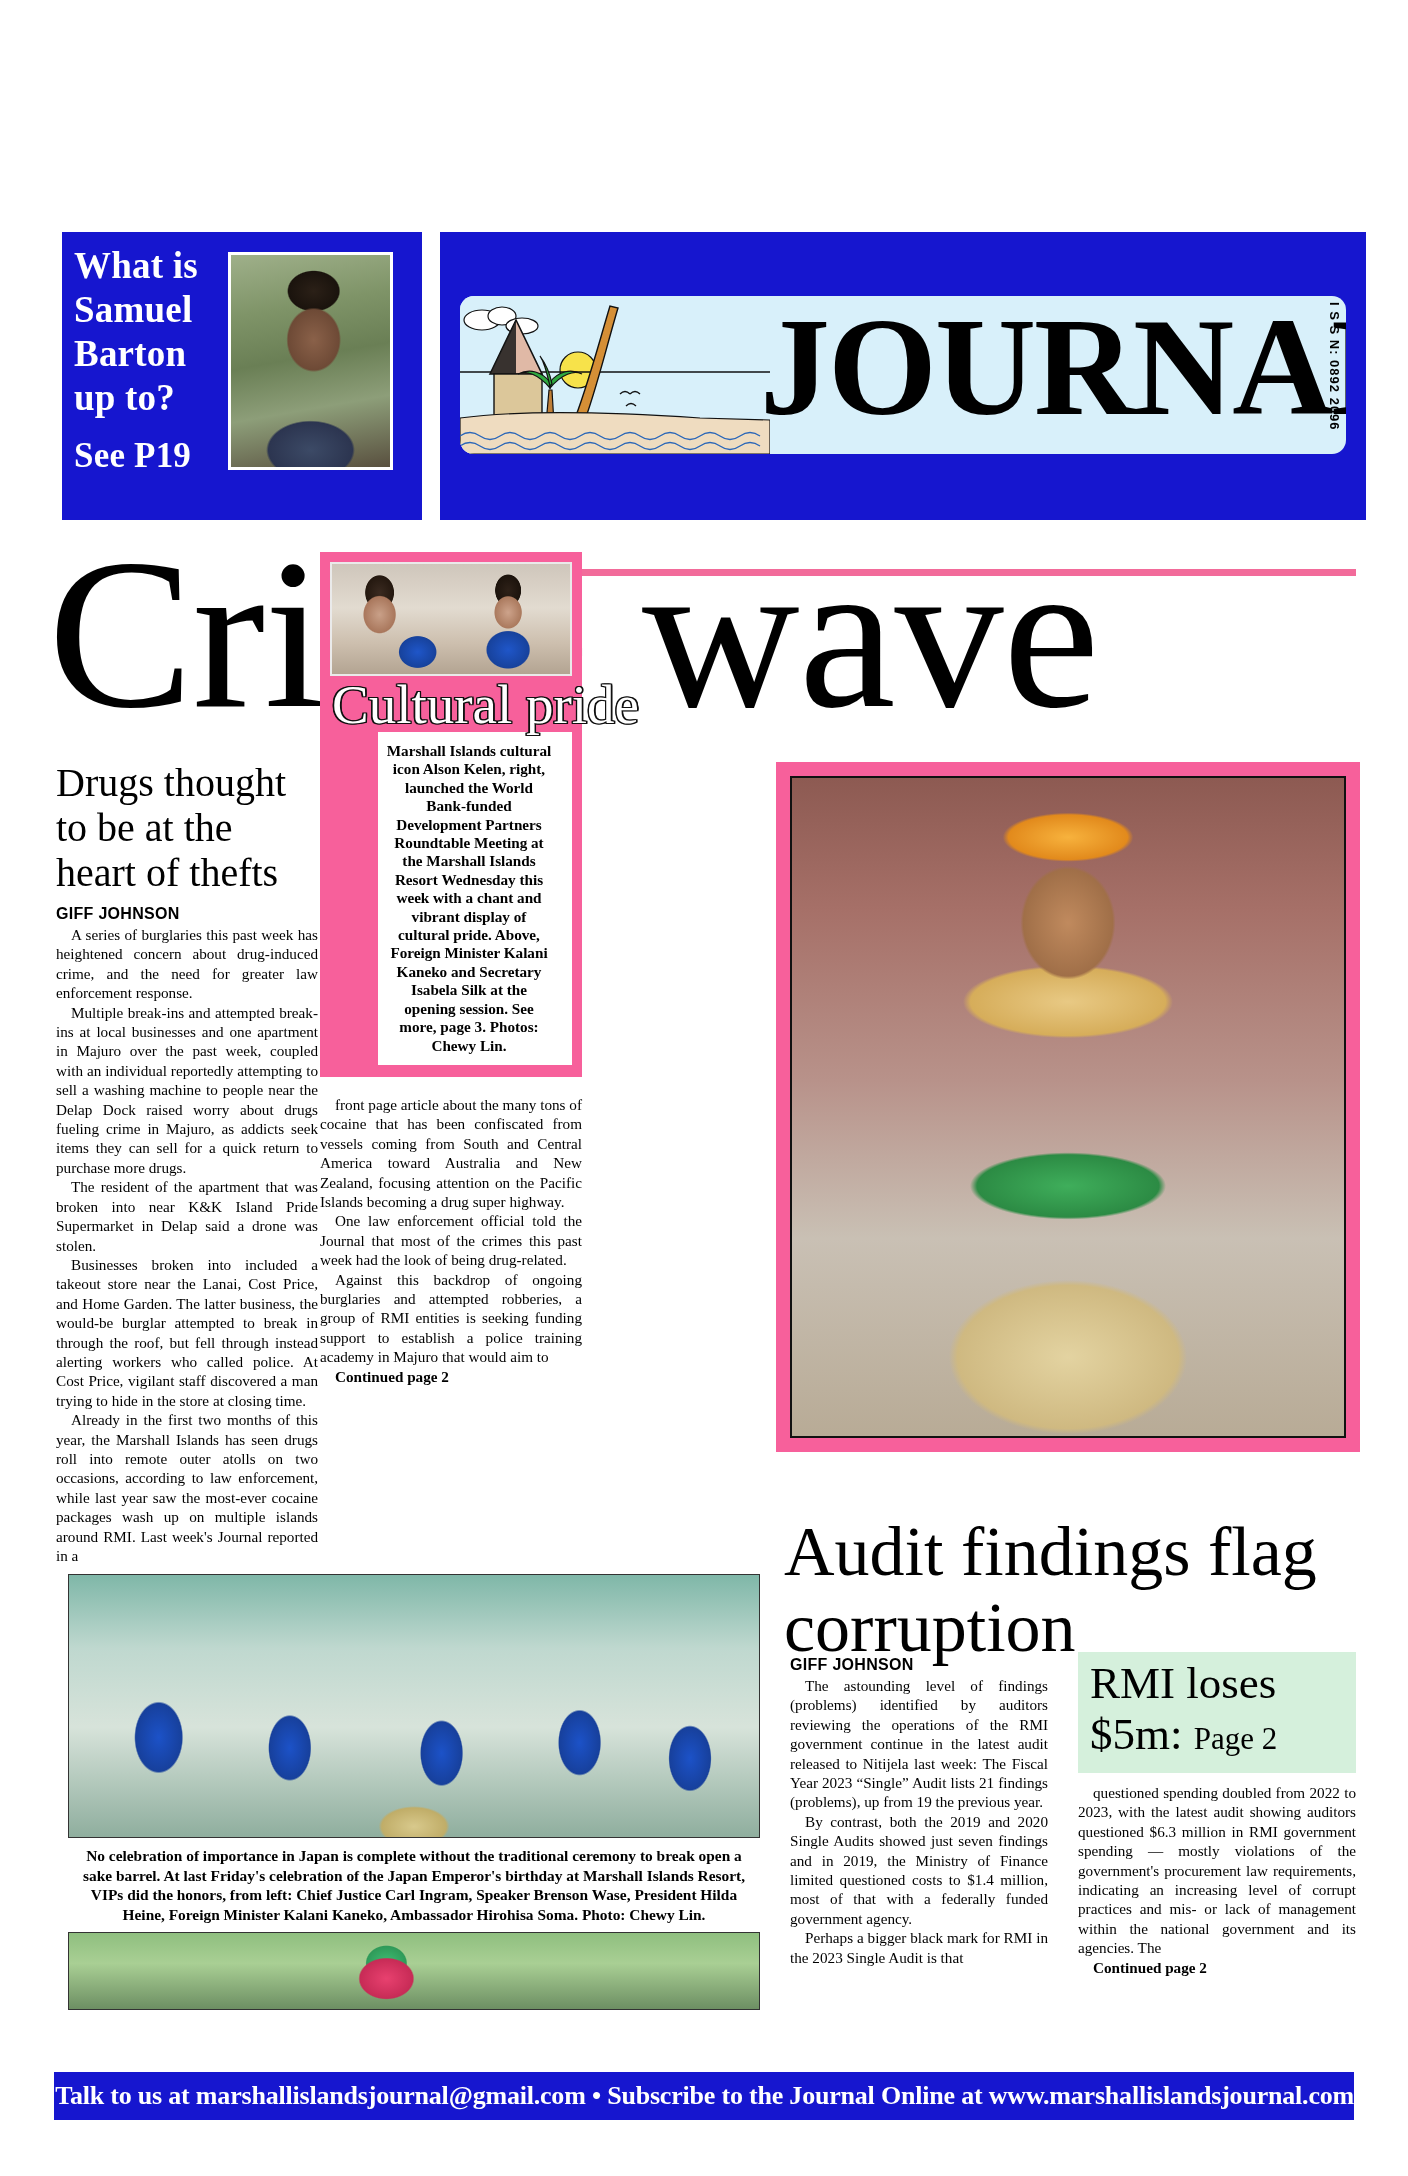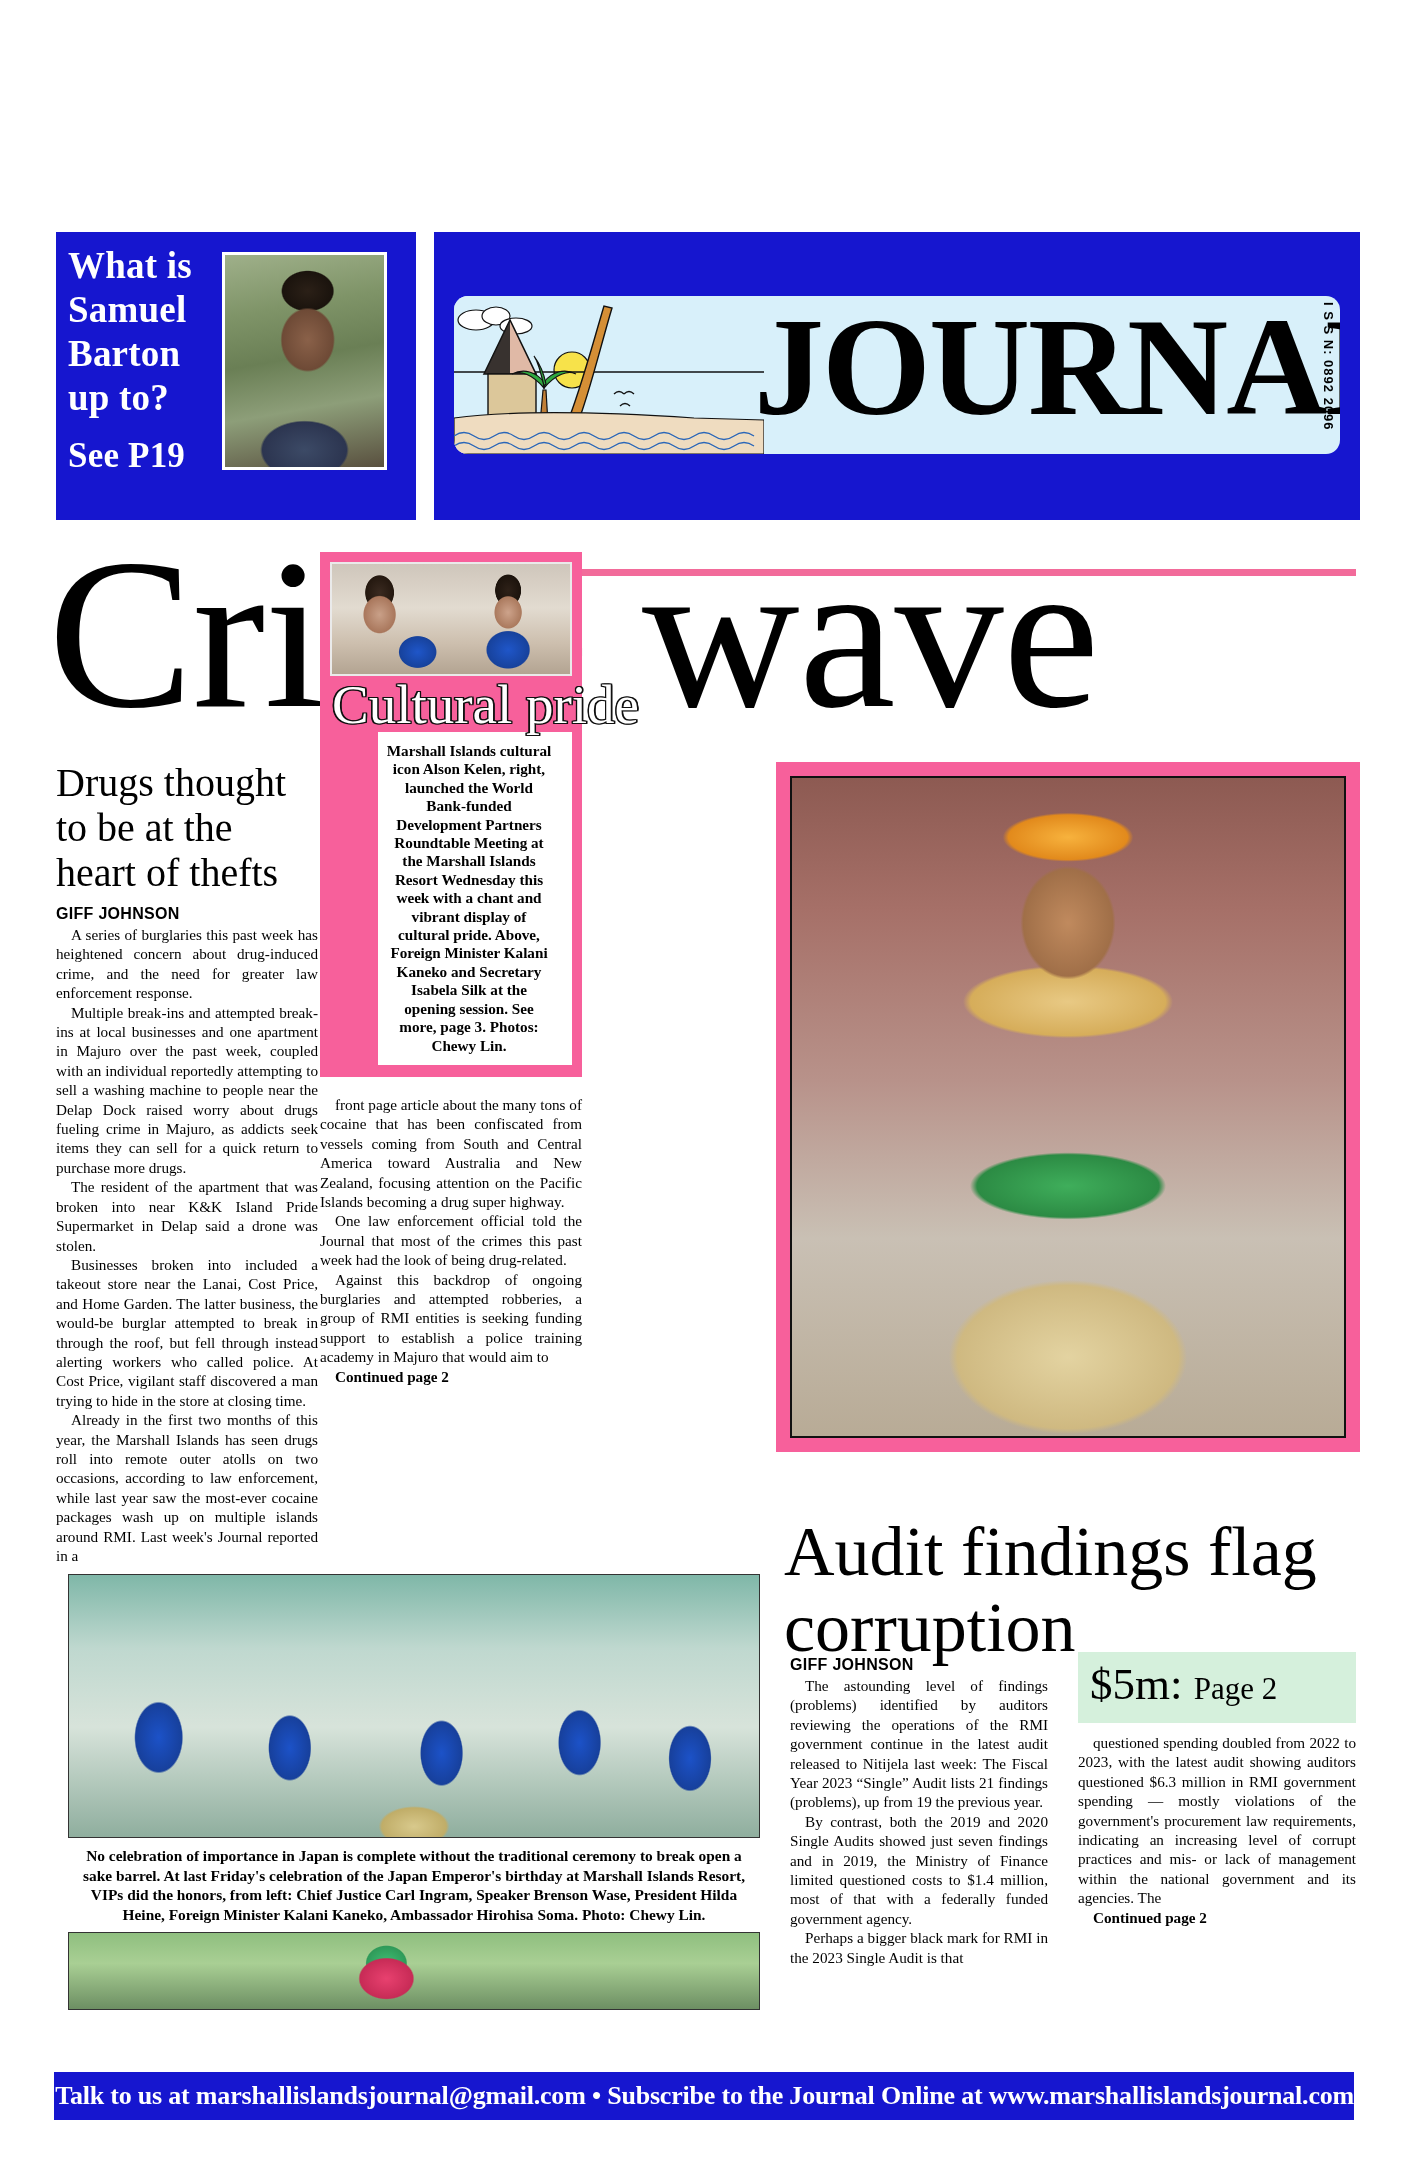--- a/index.html
+++ b/index.html
@@ -4,21 +4,21 @@
 <style>
   html,body{margin:0;padding:0;background:#ffffff;}
   body{
     width:1408px;height:2176px;position:relative;overflow:hidden;
     font-family:"Liberation Serif","DejaVu Serif",serif;
     color:#000;
   }
   .page{position:absolute;left:0;top:0;width:1408px;height:2176px;}
 
   
-  .flag-row{position:absolute;left:56px;top:232px;width:1304px;height:344px;}
+  .flag-row{position:absolute;left:62px;top:232px;width:1304px;height:344px;}
 
   .promo-box{
     position:absolute;left:0;top:0;width:360px;height:288px;
     background:#1616cf;box-sizing:border-box;padding:6px 0 0 12px;
     display:flex;flex-direction:row;
   }
   .promo-text{
     color:#ffffff;font-family:"Liberation Serif","DejaVu Serif",serif;
     font-weight:700;font-size:37px;line-height:44px;letter-spacing:.2px;
     width:150px;padding-top:6px;
@@ -319,20 +319,21 @@
     <div class="byline">GIFF JOHNSON</div>
     <div class="body-text">
       <p>The astounding level of findings (problems) identified by auditors reviewing the operations of the RMI government continue in the latest audit released to Nitijela last week: The Fiscal Year 2023 “Single” Audit lists 21 findings (problems), up from 19 the previous year.</p>
       <p>By contrast, both the 2019 and 2020 Single Audits showed just seven findings and in 2019, the Ministry of Finance limited questioned costs to $1.4 million, most of that with a federally funded government agency.</p>
       <p>Perhaps a bigger black mark for RMI in the 2023 Single Audit is that</p>
     </div>
   </div>
 
   <div class="col4">
     <div class="rmi-box">
+      <div class="rmi-l1">RMI loses</div>
       <div class="rmi-l2">
         <span>$5m:</span>
         <span class="pg">Page 2</span>
       </div>
     </div>
     <div class="body-text col4-body">
       <p>questioned spending doubled from 2022 to 2023, with the latest audit showing auditors questioned $6.3 million in RMI government spending — mostly violations of the government's procurement law requirements, indicating an increasing level of corrupt practices and mis- or lack of management within the national government and its agencies. The</p>
       <p class="contd">Continued page 2</p>
     </div>
   </div>

